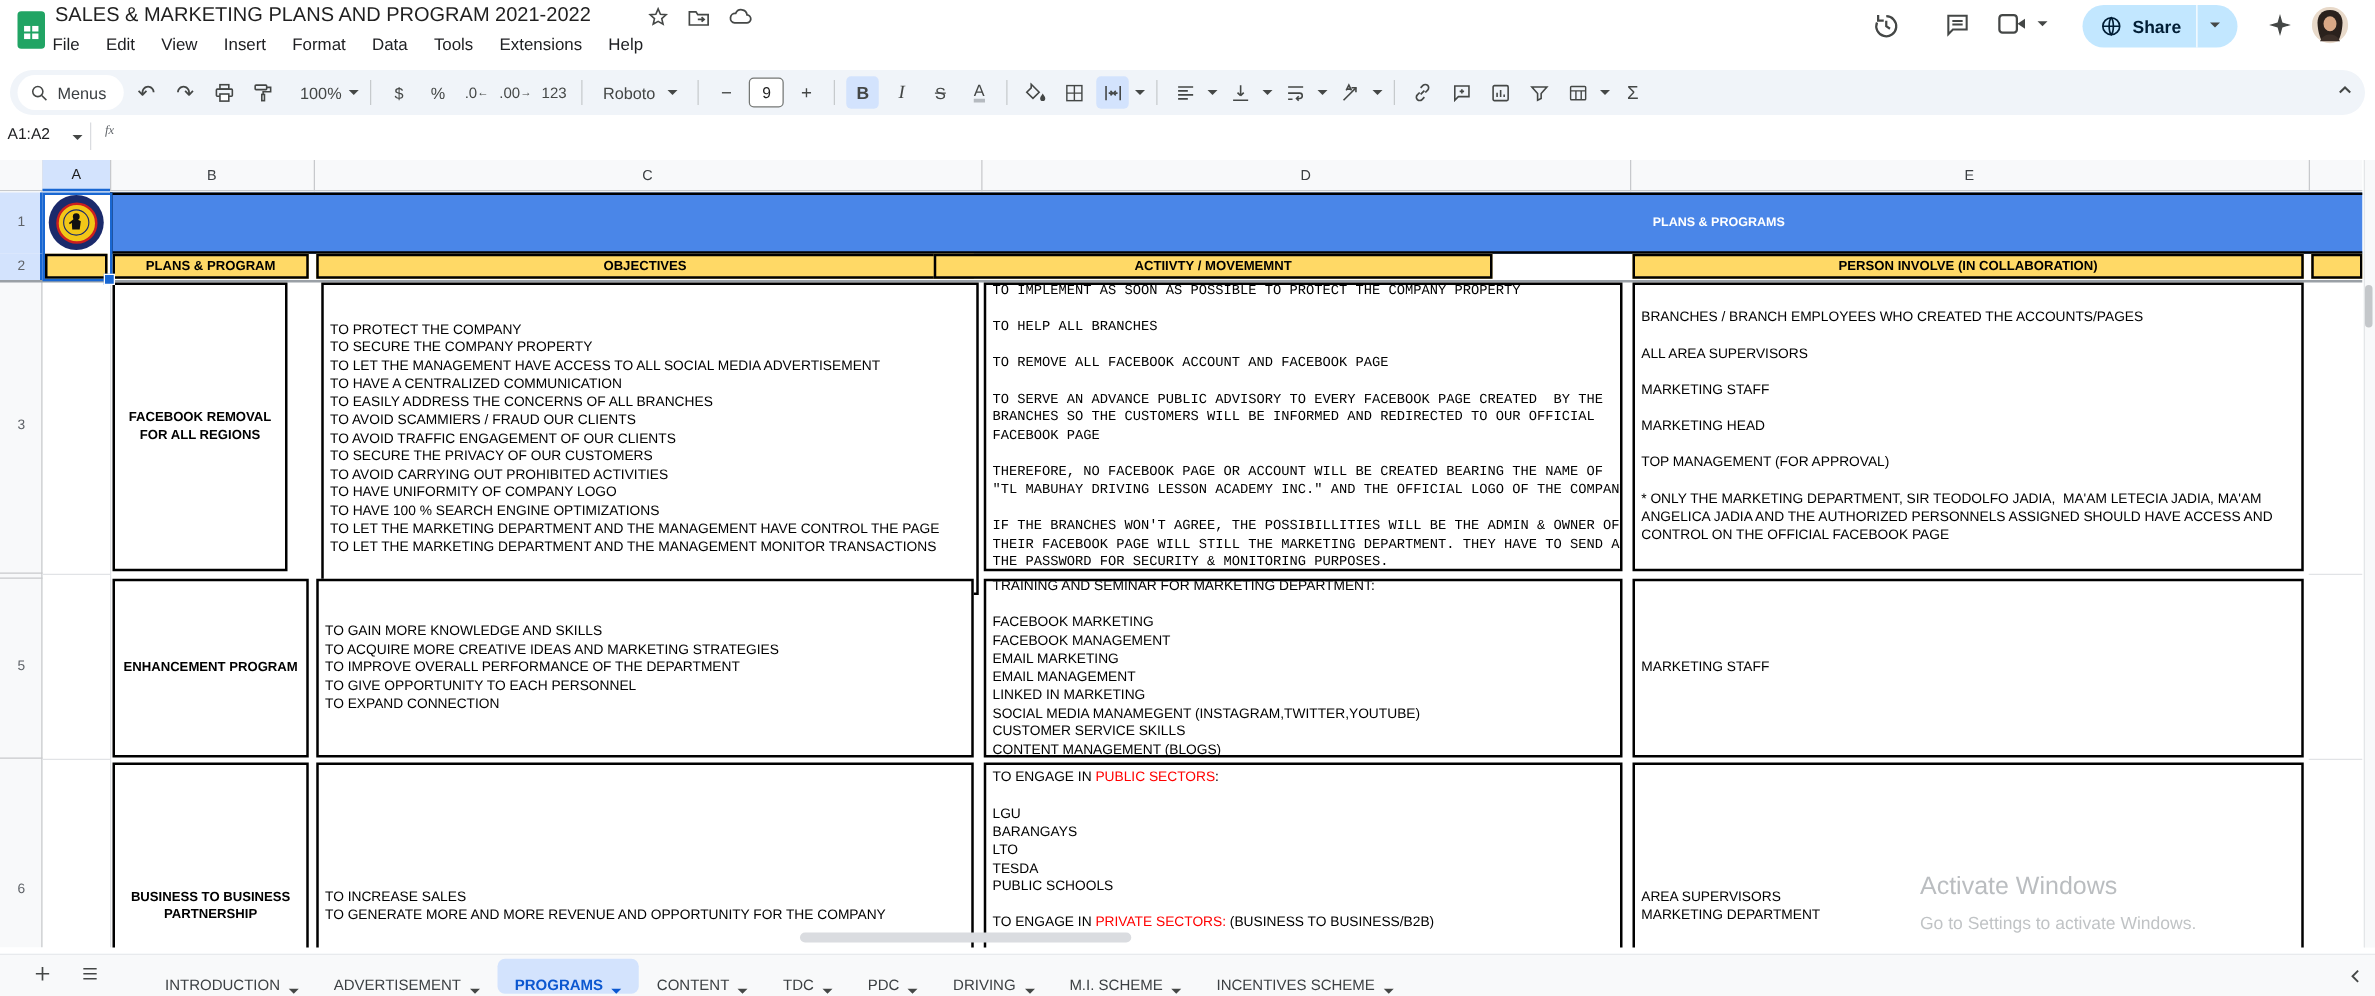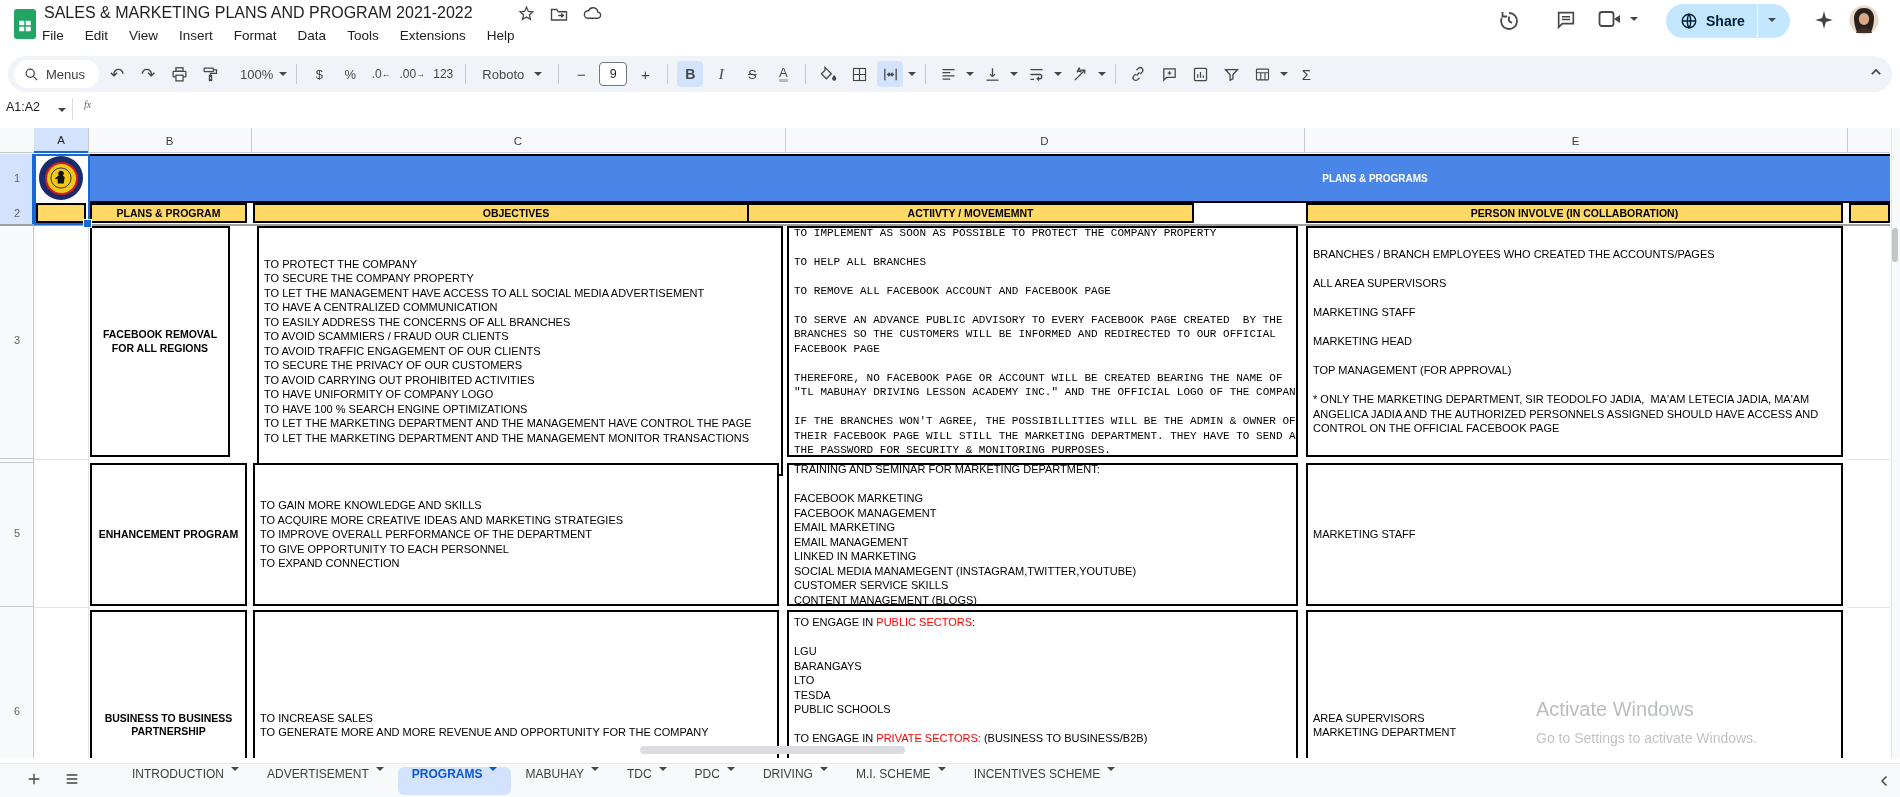--- a/index.html
+++ b/index.html
@@ -88,21 +88,21 @@
            border-left:1px solid #e4e6e8;box-sizing:border-box;}
   .vthumb{position:absolute;left:1892px;top:228px;width:6px;height:34px;background:#c4c7ca;border-radius:3px;}
   
   .wm1{position:absolute;left:1536px;top:698px;font-size:20px;color:rgba(130,135,140,0.55);z-index:20;}
   .wm2{position:absolute;left:1536px;top:730px;font-size:14px;color:rgba(130,135,140,0.50);z-index:20;}
   
   .tabbar{position:absolute;left:0;top:763px;width:1900px;height:34px;background:#f8f9fa;
           border-top:1px solid #e8eaed;box-sizing:border-box;}
   .tabbar .tools{position:absolute;left:26px;top:7px;display:flex;gap:22px;align-items:center;}
   .tabs{position:absolute;left:118px;top:3px;display:flex;align-items:center;}
-  .tab{height:28px;display:flex;align-items:flex-start;gap:7px;padding:0 14px;border-radius:6px;
+  .tab{height:28px;display:flex;align-items:flex-end;gap:7px;padding:0 14px;border-radius:6px;
        font-size:12px;color:#3c4043;white-space:nowrap;}
   .tab.active{background:#d3e3fd;color:#0b57d0;font-weight:bold;}
   .tab.active .dd{border-top-color:#0b57d0;}
   .corner-ic{position:absolute;left:1876px;top:8px;}
   
   .badge{position:absolute;left:39px;top:28px;width:44px;height:44px;border-radius:50%;
          background:#1b2a6b;display:flex;align-items:center;justify-content:center;z-index:5;}
   .badge .mid{width:33px;height:33px;border-radius:50%;background:#f2c718;
               border:2px solid #cc1f1f;box-sizing:border-box;display:flex;align-items:center;justify-content:center;}
 </style>
@@ -548,21 +548,21 @@
         </div>
       <div class="tab">
           <span>ADVERTISEMENT</span>
           <span class="dd"></span>
         </div>
       <div class="tab active">
           <span>PROGRAMS</span>
           <span class="dd"></span>
         </div>
       <div class="tab">
-          <span>MABUHAY</span>
+          <span>CONTENT</span>
           <span class="dd"></span>
         </div>
       <div class="tab">
           <span>TDC</span>
           <span class="dd"></span>
         </div>
       <div class="tab">
           <span>PDC</span>
           <span class="dd"></span>
         </div>

